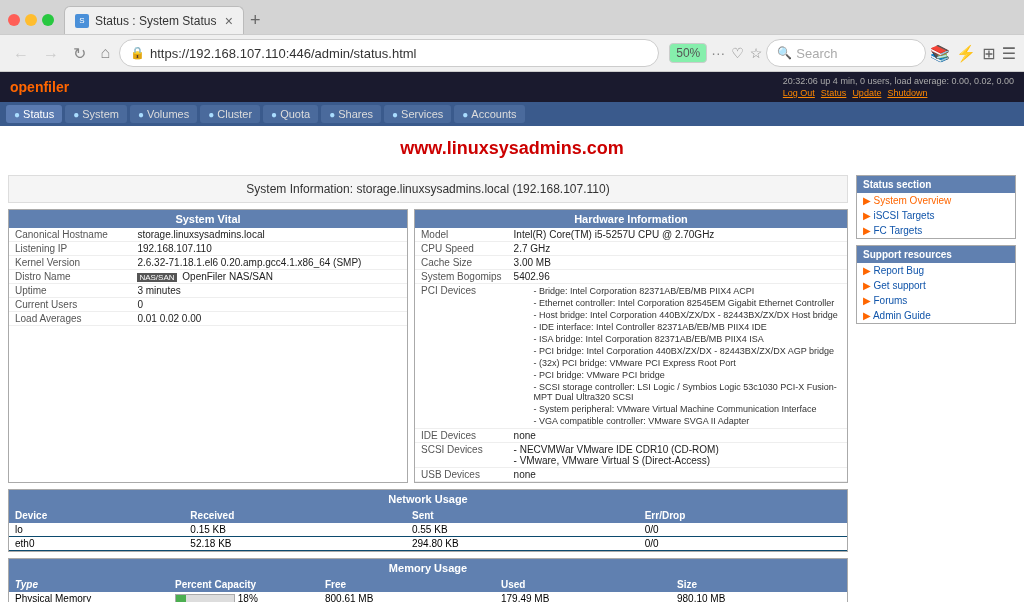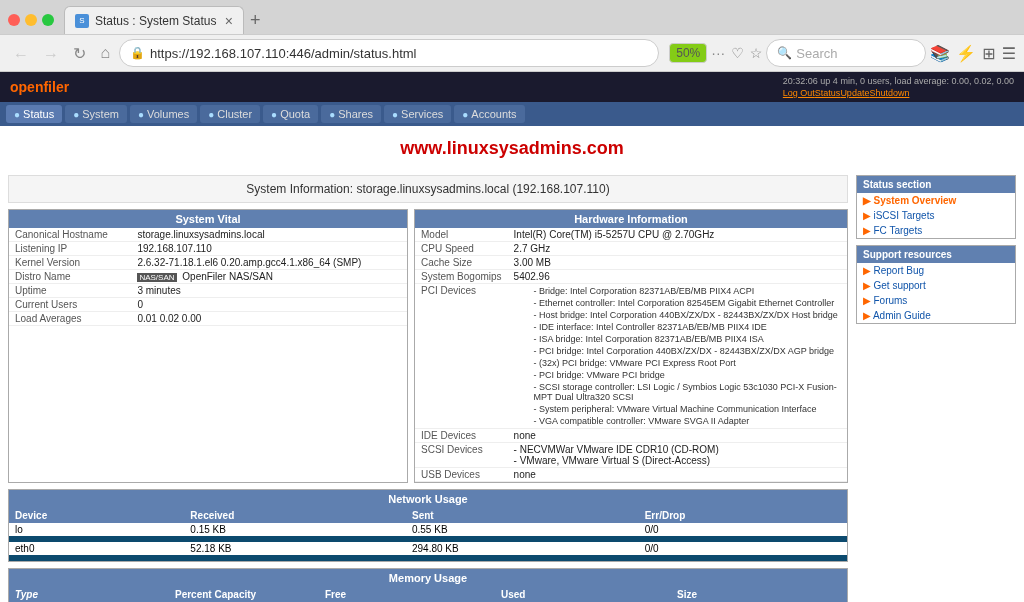--- a/index.html
+++ b/index.html
@@ -18,21 +18,21 @@
     .tl-red { background: #ff5f57; }
     .tl-yellow { background: #ffbd2e; }
     .tl-green { background: #28c840; }
 
     .nav-bar { background: #f0f0f0; border-top: 1px solid #ccc; border-bottom: 1px solid #ccc; display: flex; align-items: center; padding: 4px 8px; gap: 4px; height: 38px; }
     .nav-btn { background: none; border: none; font-size: 16px; color: #888; cursor: pointer; padding: 2px 5px; border-radius: 4px; }
     .nav-btn.disabled { color: #ccc; }
     .url-bar { flex: 1; display: flex; align-items: center; background: white; border: 1px solid #ccc; border-radius: 16px; padding: 3px 10px; height: 28px; }
     .lock-icon { color: #888; margin-right: 5px; font-size: 12px; }
     .url-text { font-size: 13px; color: #333; flex: 1; }
-    .zoom-indicator { font-size: 12px; color: #555; background: #84cc16; border: 1px solid #ccc; border-radius: 4px; padding: 2px 6px; margin-left: 6px; }
+    .zoom-indicator { font-size: 12px; color: #555; background: #86efac; border: 1px solid #ccc; border-radius: 4px; padding: 2px 6px; margin-left: 6px; }
     .nav-actions { display: flex; gap: 6px; align-items: center; color: #888; font-size: 14px; }
     .search-bar { display: flex; align-items: center; background: white; border: 1px solid #ccc; border-radius: 16px; padding: 3px 10px; height: 28px; min-width: 160px; }
     .search-text { color: #aaa; font-size: 13px; }
 
     
     .page { background: white; margin: 0; height: 530px; overflow: hidden; }
 
     
     .of-header { background: #1a1a2e; padding: 4px 10px; display: flex; justify-content: space-between; align-items: center; }
     .of-logo { color: #e8e8e8; font-size: 14px; font-weight: bold; }
@@ -59,35 +59,35 @@
     .info-table td:first-child { color: #555; white-space: nowrap; font-weight: normal; }
     .info-table td:last-child { color: #222; }
 
     .hw-info-box { flex: 1; border: 1px solid #aaa; overflow: hidden; }
     .sys-info-box { width: 400px; border: 1px solid #aaa; overflow: hidden; }
 
     
     .net-box { border: 1px solid #aaa; overflow: hidden; margin-bottom: 6px; }
     .net-table { width: 100%; border-collapse: collapse; }
     .net-table th { background: #6080b0; color: white; font-size: 10px; padding: 2px 6px; text-align: left; }
-    .net-table td { padding: 1px 6px; font-size: 10px; border-bottom: 6px solid #0c4a6e; }
+    .net-table td { padding: 1px 6px; font-size: 10px; border-bottom: 1px solid #0c4a6e; }
 
     
     .mem-box { border: 1px solid #aaa; overflow: hidden; margin-bottom: 6px; }
     .mem-table { width: 100%; border-collapse: collapse; }
     .mem-table th { background: #6080b0; color: white; font-size: 10px; padding: 2px 6px; text-align: left; }
     .mem-table td { padding: 1px 6px; font-size: 10px; border-bottom: 1px solid #eee; }
     .progress-bar-container { width: 60px; height: 10px; background: #ddd; border: 1px solid #aaa; display: inline-block; vertical-align: middle; }
     .progress-bar { height: 100%; background: #4caf50; }
 
     
     .sidebar-section { border: 1px solid #aaa; margin-bottom: 6px; overflow: hidden; }
     .sidebar-section-header { background: #6080b0; color: white; font-size: 10px; font-weight: bold; padding: 3px 6px; }
     .sidebar-item { padding: 2px 6px; font-size: 10px; color: #1155aa; cursor: pointer; }
-    .sidebar-item.active { color: #ff6600; font-weight: bold; }
+    .sidebar-item.active { color: #ff6600; font-weight: normal; }
 
     .section-header { text-align: center; background: #6080b0; color: white; font-size: 11px; font-weight: bold; padding: 3px; }
 
     .pci-list { font-size: 9px; color: #333; padding-left: 20px; }
     .pci-list li { list-style: none; padding: 1px 0; }
     .pci-list li::before { content: "- "; }
   </style>
 </head>
 <body>
 
@@ -134,21 +134,21 @@
 </div>
 
 <div class="page">
 
   <div class="of-header">
     <div class="of-logo">
       <span>openfiler</span>
     </div>
     <div style="text-align:left;">
       <div style="color:#aaa;font-size:9px;margin-bottom:2px;">20:32:06 up 4 min, 0 users, load average: 0.00, 0.02, 0.00</div>
-      <div style="display:flex;">
+      <div style="display:flex;gap:6px;">
         <a href="#" style="color:#ff8800;font-size:9px;">Log Out</a>
         <a href="#" style="color:#ff8800;font-size:9px;">Status</a>
         <a href="#" style="color:#ff8800;font-size:9px;">Update</a>
         <a href="#" style="color:#ff8800;font-size:9px;">Shutdown</a>
       </div>
     </div>
   </div>
 
   <div class="of-nav">
     <div class="of-nav-tab active">

